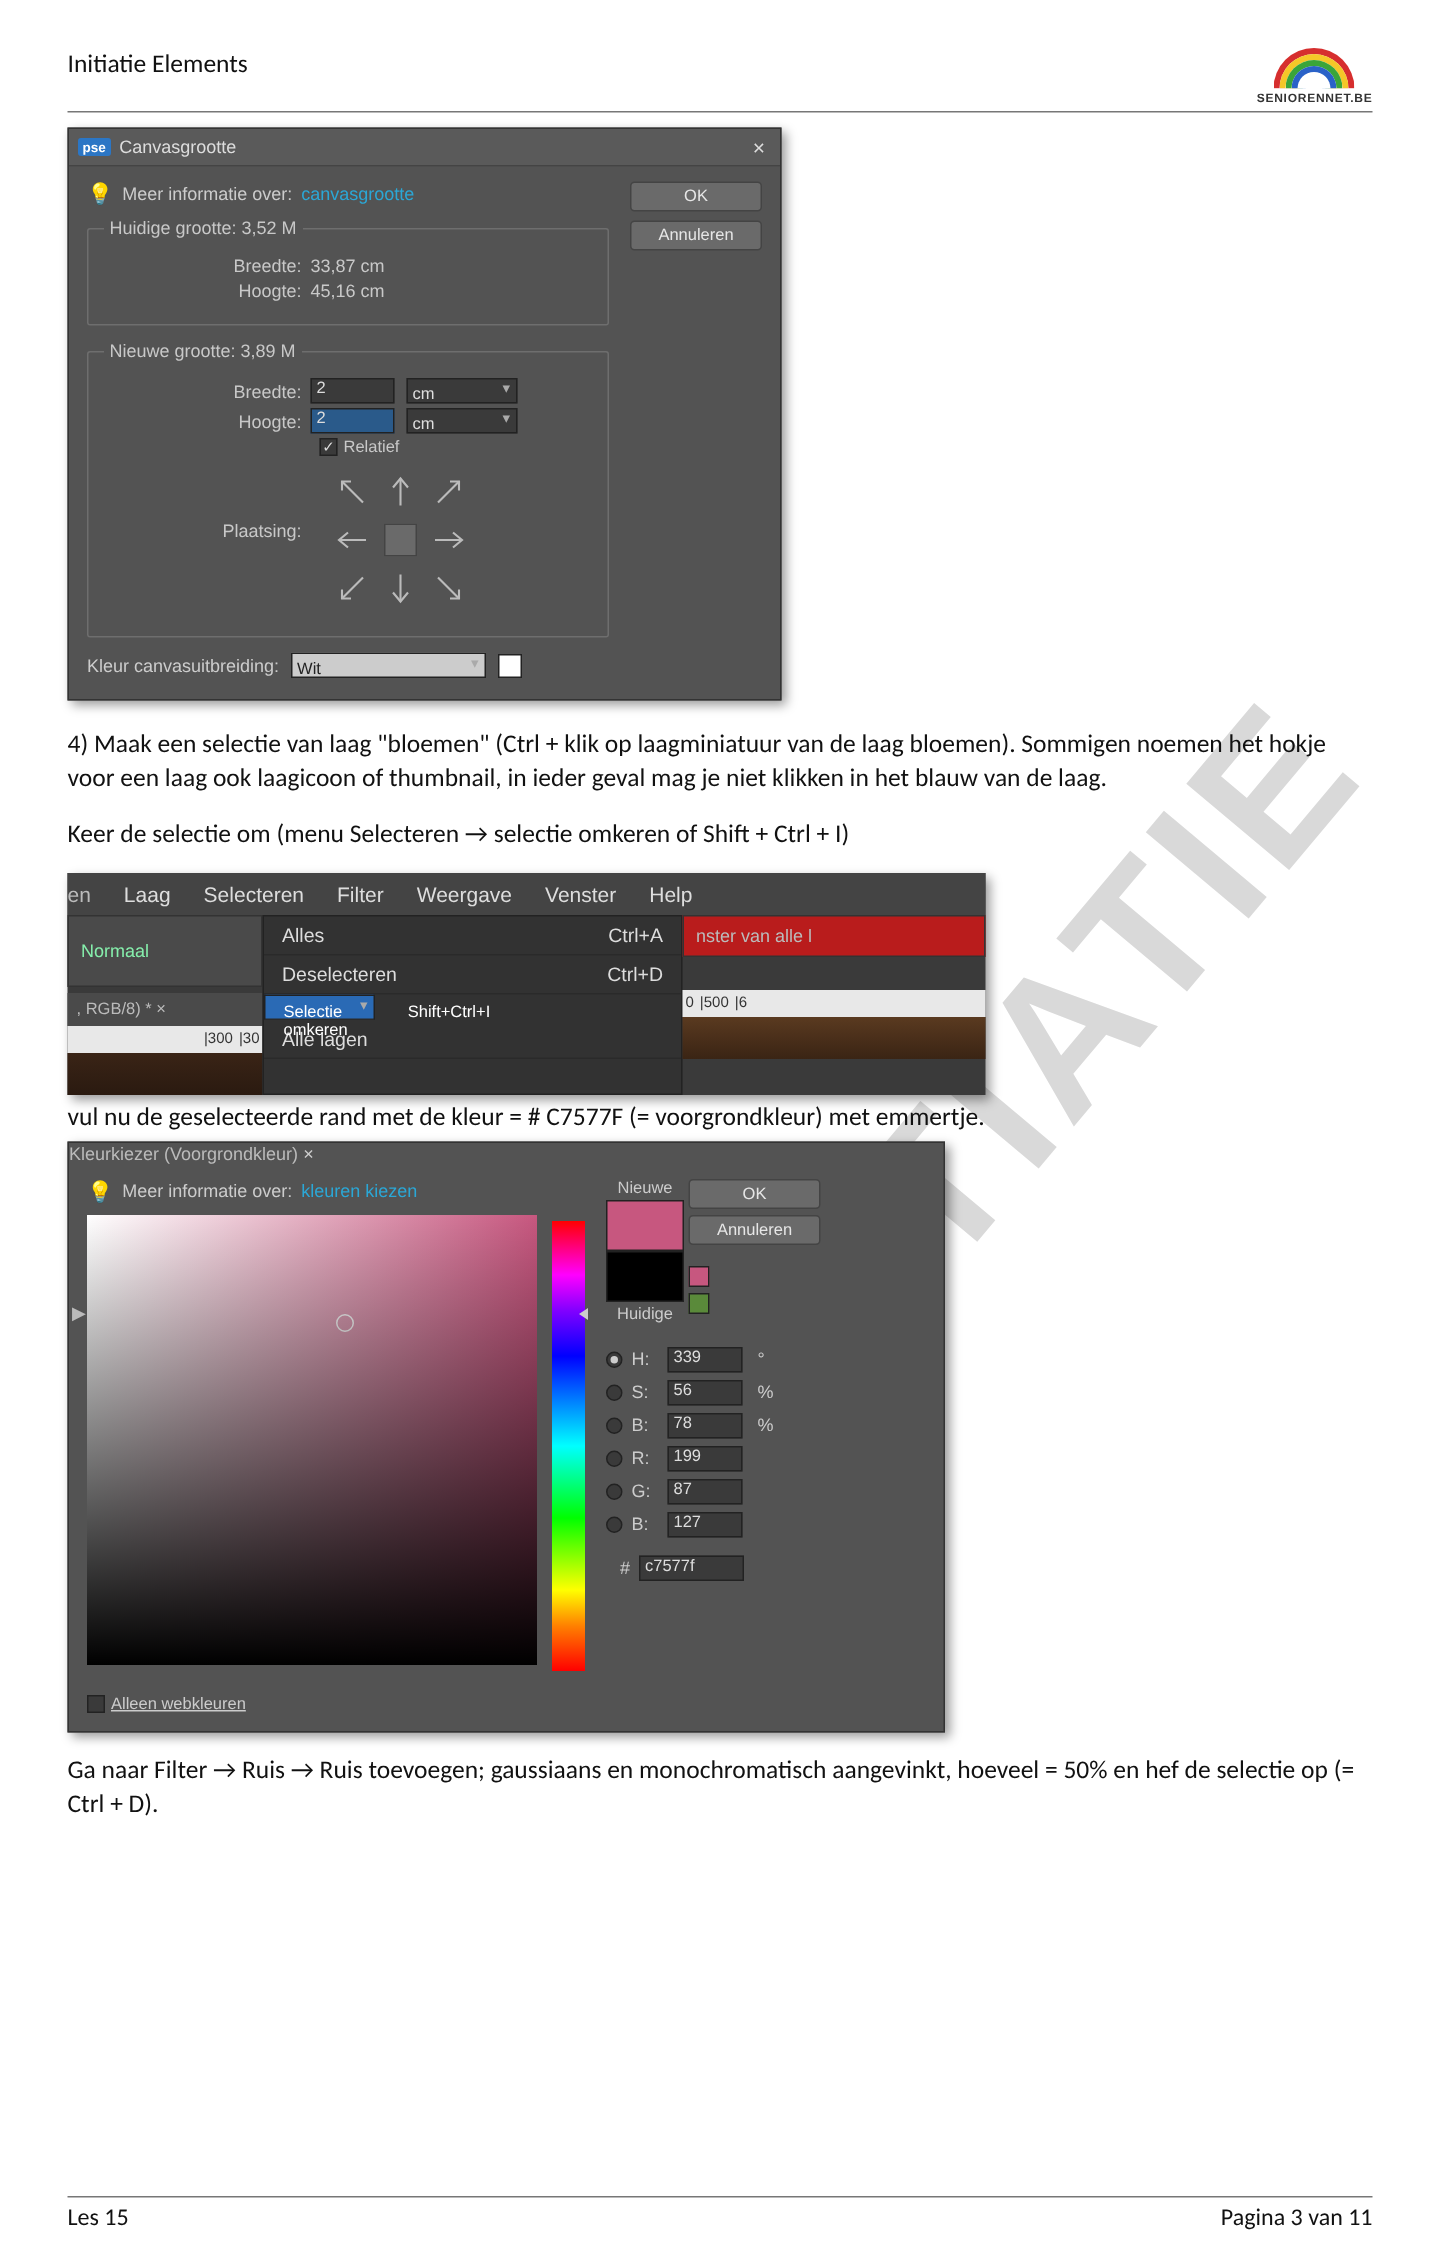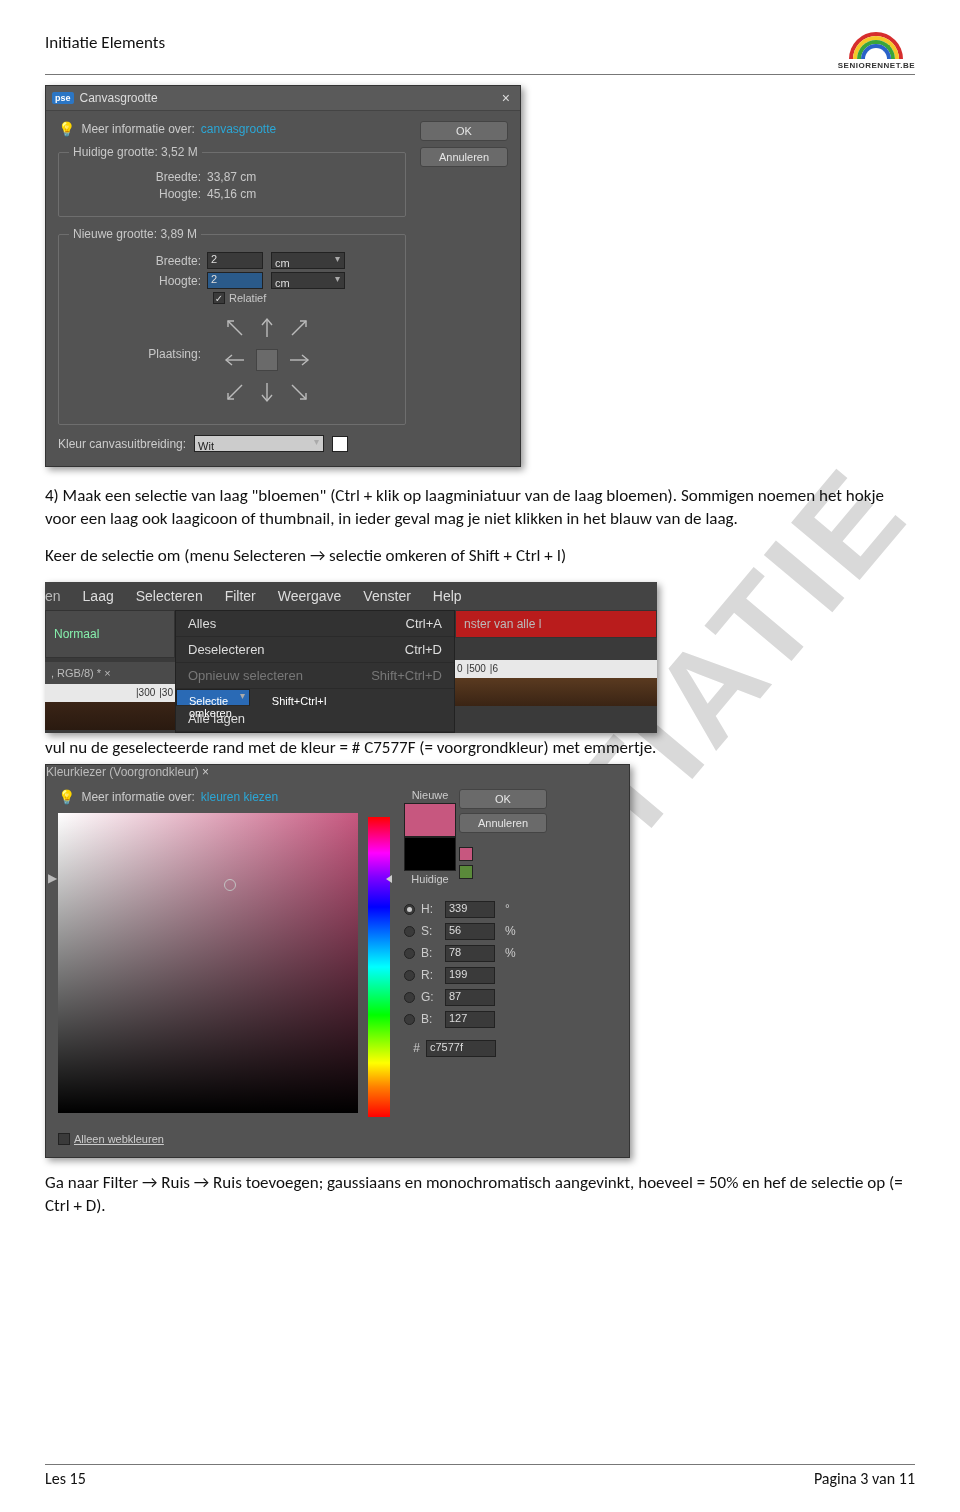--- a/index.html
+++ b/index.html
@@ -258,24 +258,20 @@
         </div>
         <div class="dropdown" id="dropdown-rows">
             <div class="row">
               <span>Alles</span>
               <span>Ctrl+A</span>
             </div>
             <div class="row">
               <span>Deselecteren</span>
               <span>Ctrl+D</span>
             </div>
-            <div class="row disabled">
-              <span>Opnieuw selecteren</span>
-              <span>Shift+Ctrl+D</span>
-            </div>
             <div class="row sel">
               <span>Selectie omkeren</span>
               <span>Shift+Ctrl+I</span>
             </div>
             <div class="row">
               <span>Alle lagen</span>
               <span></span>
             </div>
           </div>
         <div class="menu-right">

